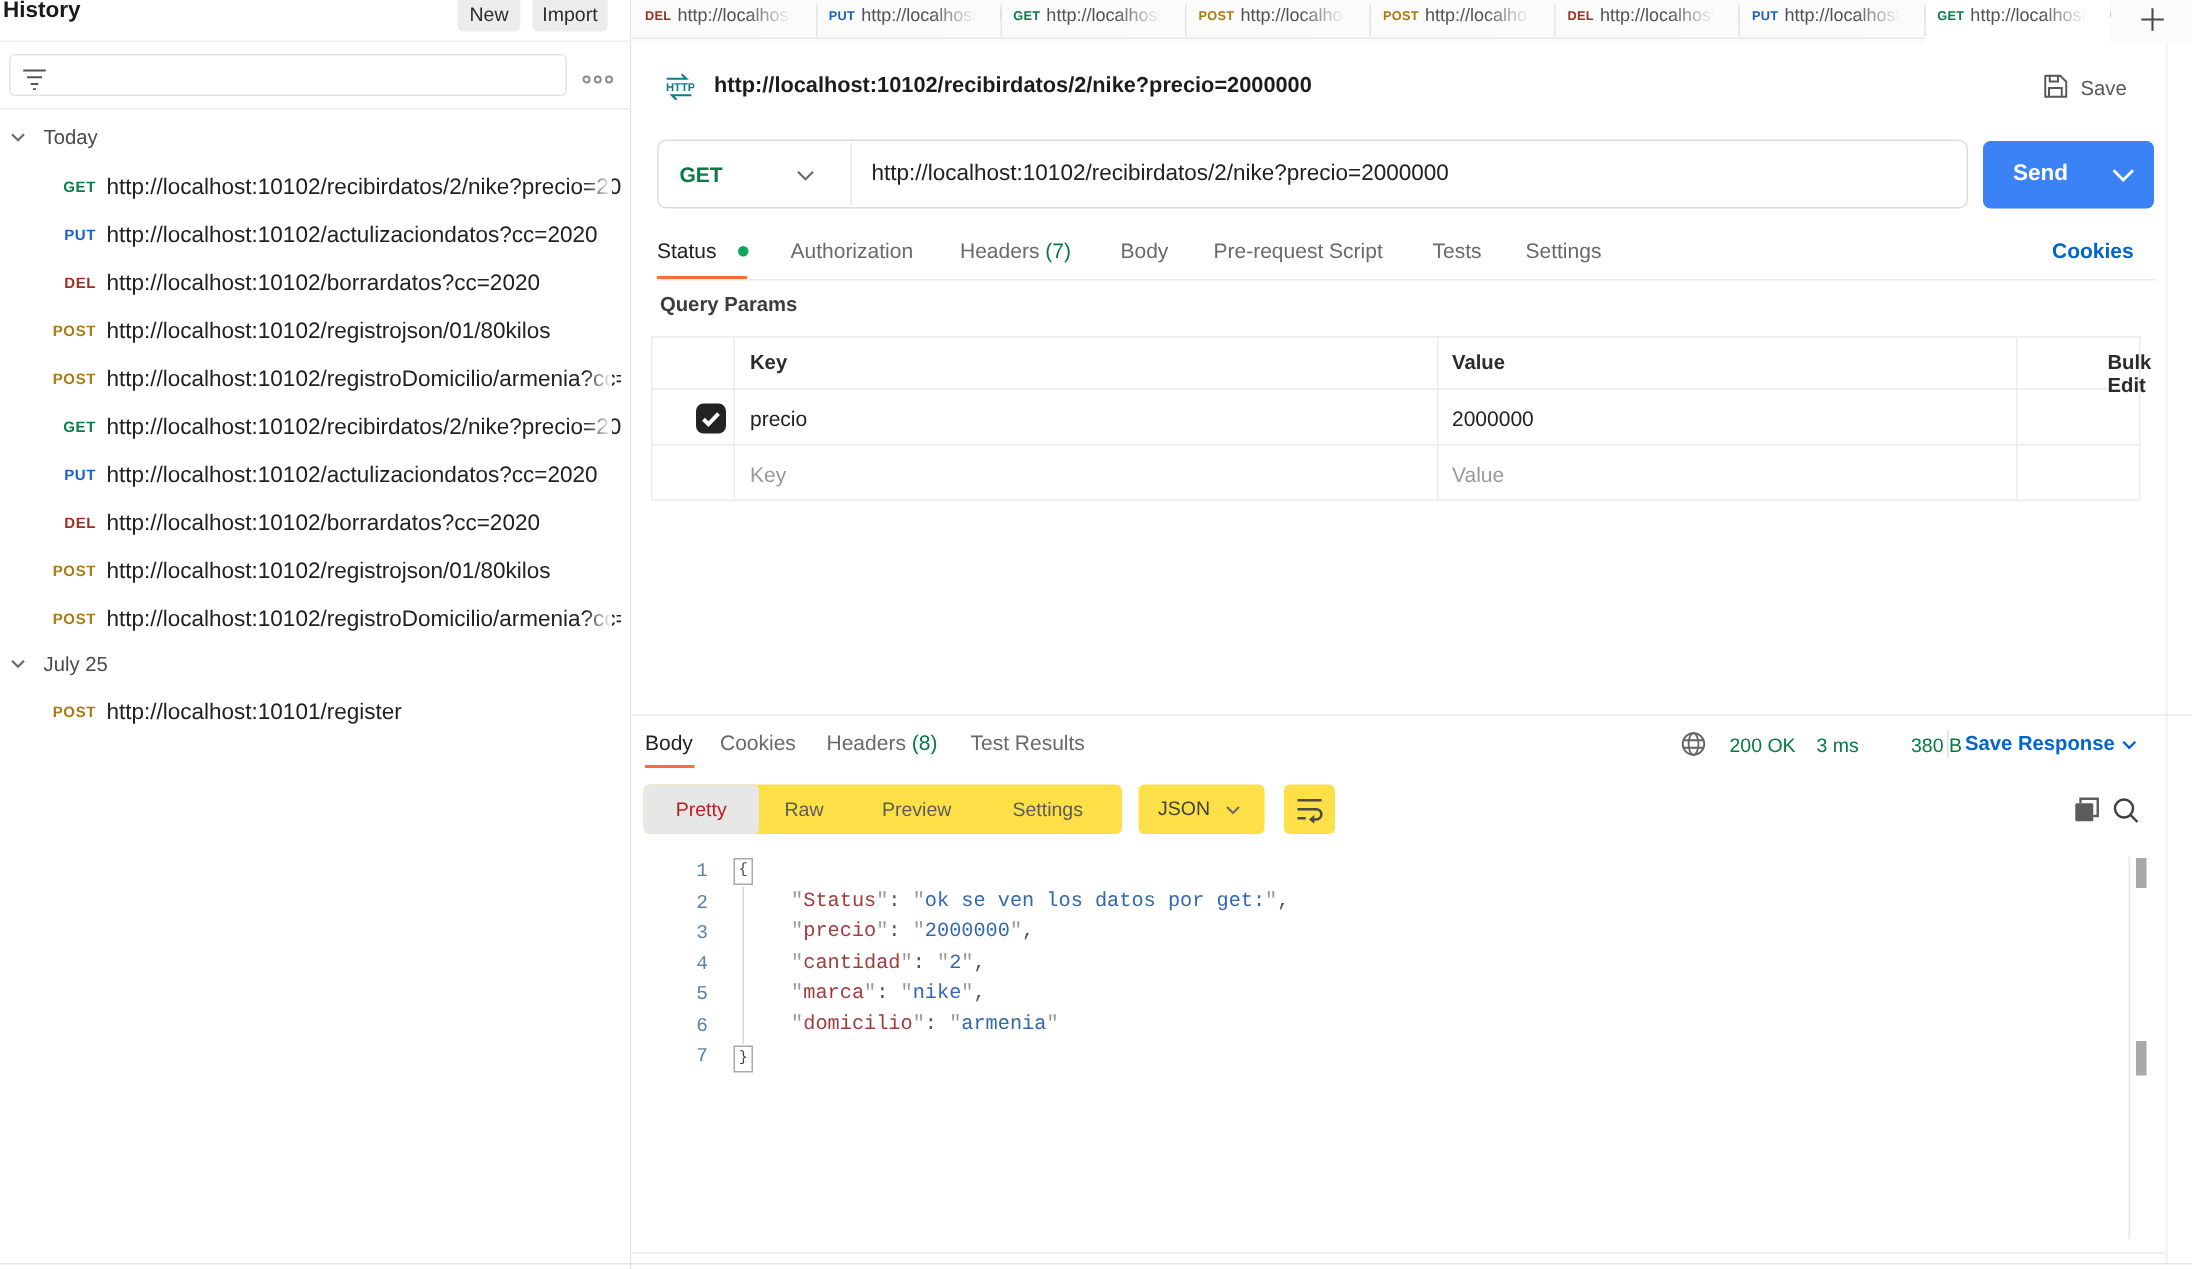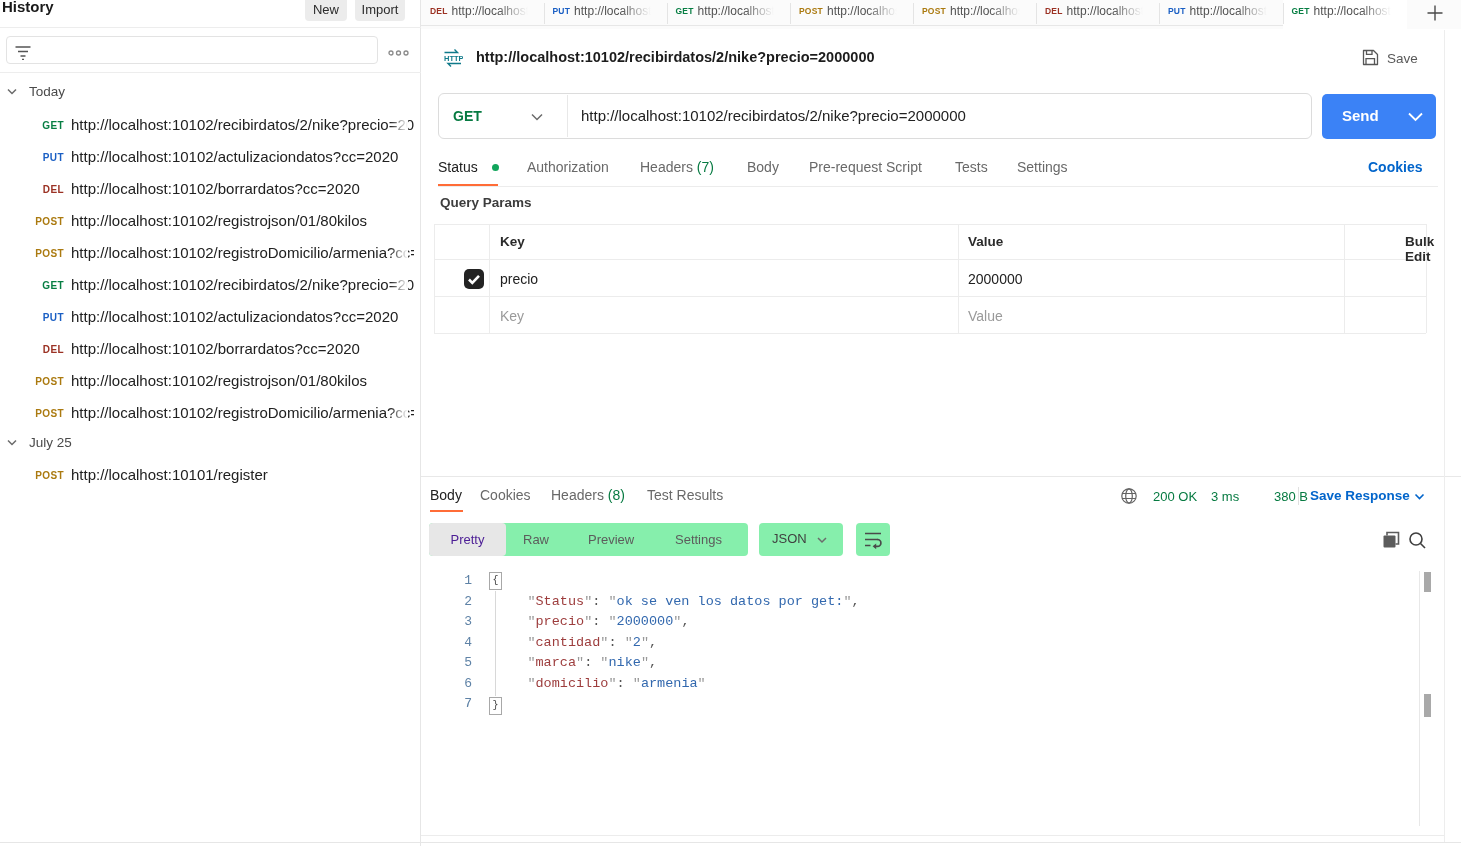--- a/index.html
+++ b/index.html
@@ -45,23 +45,23 @@
   .param-underline { position:absolute; background:#ff6c37; height:2px; }
   .tbl-line { position:absolute; background:#ececec; }
   .cell { position:absolute; font-size:14px; color:#212121; }
   .cell.hd { font-weight:bold; font-size:13.5px; color:#2b2b2b; }
   .cell.ph { color:#9a9a9a; }
 
   
   .resp-tab { position:absolute; top:487px; font-size:14px; color:#696969; }
   .resp-tab.on { color:#212121; }
   .meta { position:absolute; top:489px; font-size:13px; color:#067a41; }
-  .seg-wrap { position:absolute; top:523px; height:33px; background:#86efac; border-radius:4px;text-decoration:underline; }
+  .seg-wrap { position:absolute; top:523px; height:33px; background:#fde047; border-radius:4px;text-decoration:underline; }
   .seg { position:absolute; top:523px; height:33px; font-size:13px; color:#5c5c5c; text-align:center; line-height:33px; }
-  .seg.on { background:#e7e7e7; border-radius:4px; color:#4c1d95; }
+  .seg.on { background:#e7e7e7; border-radius:4px; color:#b91c1c; }
 
   
   .ln { position:absolute; width:30px; text-align:right; font-family:"Liberation Mono", monospace; font-size:13px; color:#5e82a6; }
   .code-line { position:absolute; left:495px; font-family:"Liberation Mono", monospace; font-size:13.5px; white-space:pre; color:#555; }
   .jk { color:#9d3d3d; } .jv { color:#3268ae; } .jp { color:#555; } .jq { color:#999; }
   .foldbox { position:absolute; left:489px; width:13px; height:18px; border:1px solid #a8a8a8; background:#fff; font-family:"Liberation Mono", monospace; font-size:10px; color:#444; text-align:center; line-height:16px; }
 </style>
 </head>
 <body>
 <div id="page">

